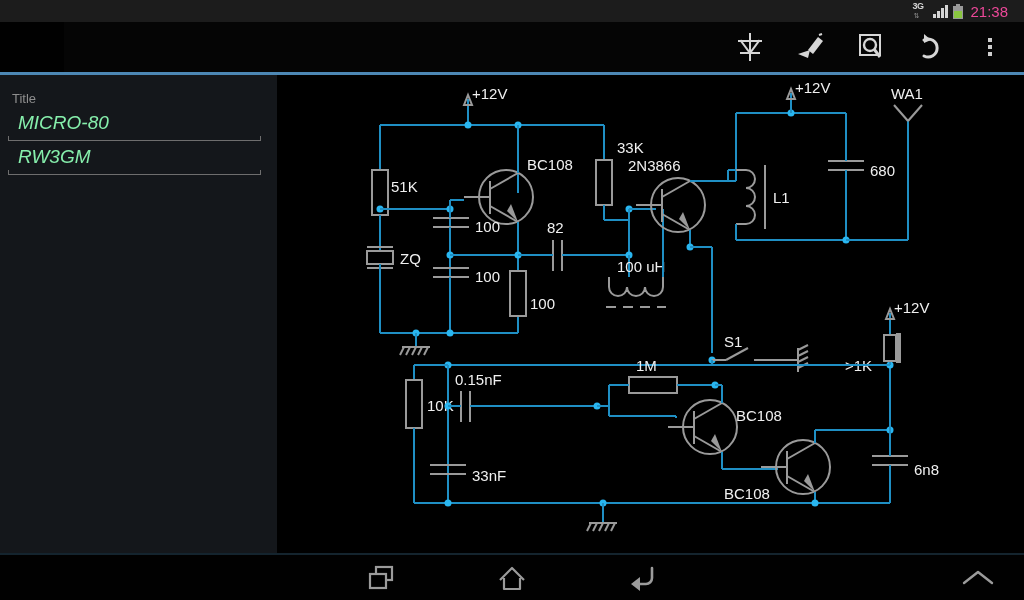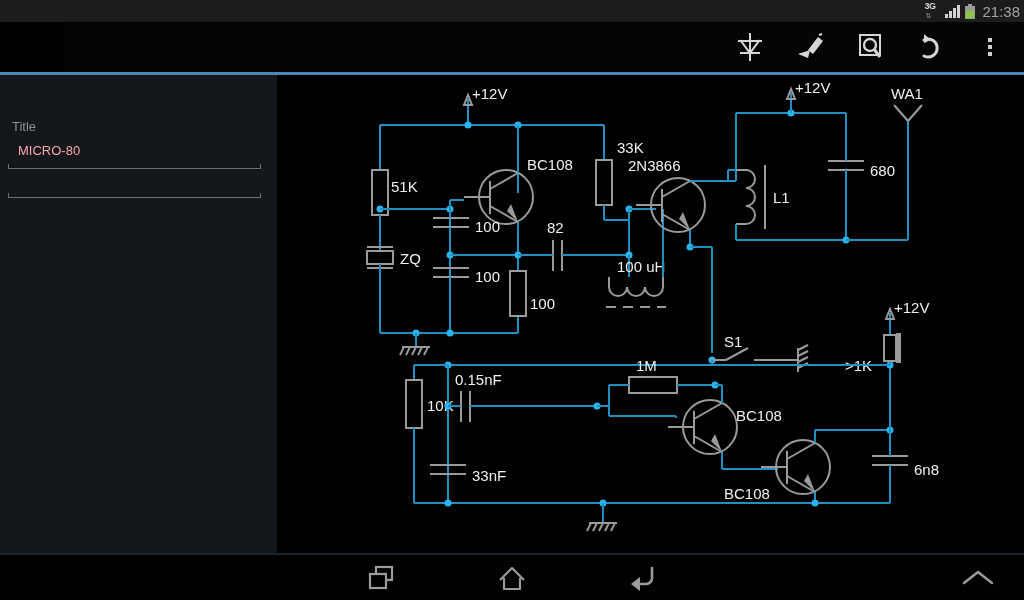--- a/index.html
+++ b/index.html
@@ -10,21 +10,21 @@
     font-family: "Liberation Sans", sans-serif;
     overflow: hidden;
   }
   #app { position: relative; width: 1024px; height: 600px; background: #000; }
 
   
   .statusbar {
     position: absolute; left: 0; top: 0; width: 1024px; height: 22px;
     background: #1c1c1c;
     display: flex; align-items: center; justify-content: flex-end;
-    padding-right: 4px;
+    padding-right: 16px;
   }
   .sb-right { display: flex; align-items: center; gap: 5px; }
   .net-ico { position: relative; width: 16px; height: 16px; color: #c9c9c9; }
   .net-ico .g3 {
     position: absolute; top: -1px; left: 0; font-size: 9px; font-weight: bold;
     letter-spacing: -0.5px; line-height: 9px; color: #d5d5d5;
   }
   .net-ico .arrows {
     position: absolute; bottom: 0px; left: 1px; font-size: 7px; line-height: 7px;
     color: #8a8a8a; letter-spacing: -1px;
@@ -35,21 +35,21 @@
   .bars i:nth-child(2) { height: 7px; }
   .bars i:nth-child(3) { height: 10px; }
   .bars i:nth-child(4) { height: 13px; }
   .batt { position: relative; width: 10px; height: 15px; }
   .batt .shell {
     position: absolute; left: 0; top: 2px; width: 10px; height: 13px;
     background: #9a9a9a;
   }
   .batt .cap { position: absolute; left: 3px; top: 0; width: 4px; height: 2px; background: #9a9a9a; }
   .batt .lvl { position: absolute; left: 1px; bottom: 1px; width: 8px; height: 7px; background: #8ac640; }
-  .clock { font-size: 15px; color: #a3a3a3; letter-spacing: 0px; padding-left: 2px; }
+  .clock { font-size: 15px; color: #ec4899; letter-spacing: 0px; padding-left: 2px; }
 
   
   .actionbar {
     position: absolute; left: 0; top: 22px; width: 1024px; height: 50px;
     background: #050505;
   }
   .actionbar .leftblock {
     position: absolute; left: 0; top: 0; width: 64px; height: 50px;
     background: #010101;
   }
@@ -68,27 +68,28 @@
   .ab-btn svg { display: block; }
   .dots { display: flex; flex-direction: column; gap: 3px; align-items: center; }
   .dots i { width: 4px; height: 4px; background: #cfcfcf; display: block; }
 
   
   .sidebar {
     position: absolute; left: 0; top: 75px; width: 277px; height: 478px;
     background: #14171b;
     padding: 10px 16px 0 8px;
   }
-  .fld { margin-bottom: 2px; margin-top: 28px; }
+  .fld { margin-bottom: 2px; }
   .fld-label {
     font-size: 13px; color: #8e8e8e; padding: 6px 4px 2px 4px; line-height: 16px;
   }
   .fld-value {
-    font-size: 13px; color: #fca5a5; padding: 2px 4px 5px 10px; line-height: 24px;
+    font-size: 19px; color: #86efac; padding: 2px 4px 5px 10px; line-height: 24px;
     min-height: 28px;
+    font-style: italic;
   }
   .fld-underline {
     height: 1px; background: #6e6e6e; position: relative;
   }
   .fld-underline::before, .fld-underline::after {
     content: ""; position: absolute; bottom: 0; width: 1px; height: 5px; background: #6e6e6e;
   }
   .fld-underline::before { left: 0; }
   .fld-underline::after { right: 0; }
   .fld-desc-body { height: 60px; }
@@ -195,20 +196,21 @@
 
   <div class="sidebar">
 
     <div class="fld">
       <div class="fld-label">Title</div>
       <div class="fld-value">MICRO-80</div>
       <div class="fld-underline"></div>
     </div>
 
     <div class="fld">
+      <div class="fld-value">RW3GM</div>
       <div class="fld-underline"></div>
     </div>
 
 
   </div>
   <div class="vdivider"></div>
 
   <div class="canvas">
     <svg width="746" height="478" viewBox="0 0 746 478">
       <defs>

